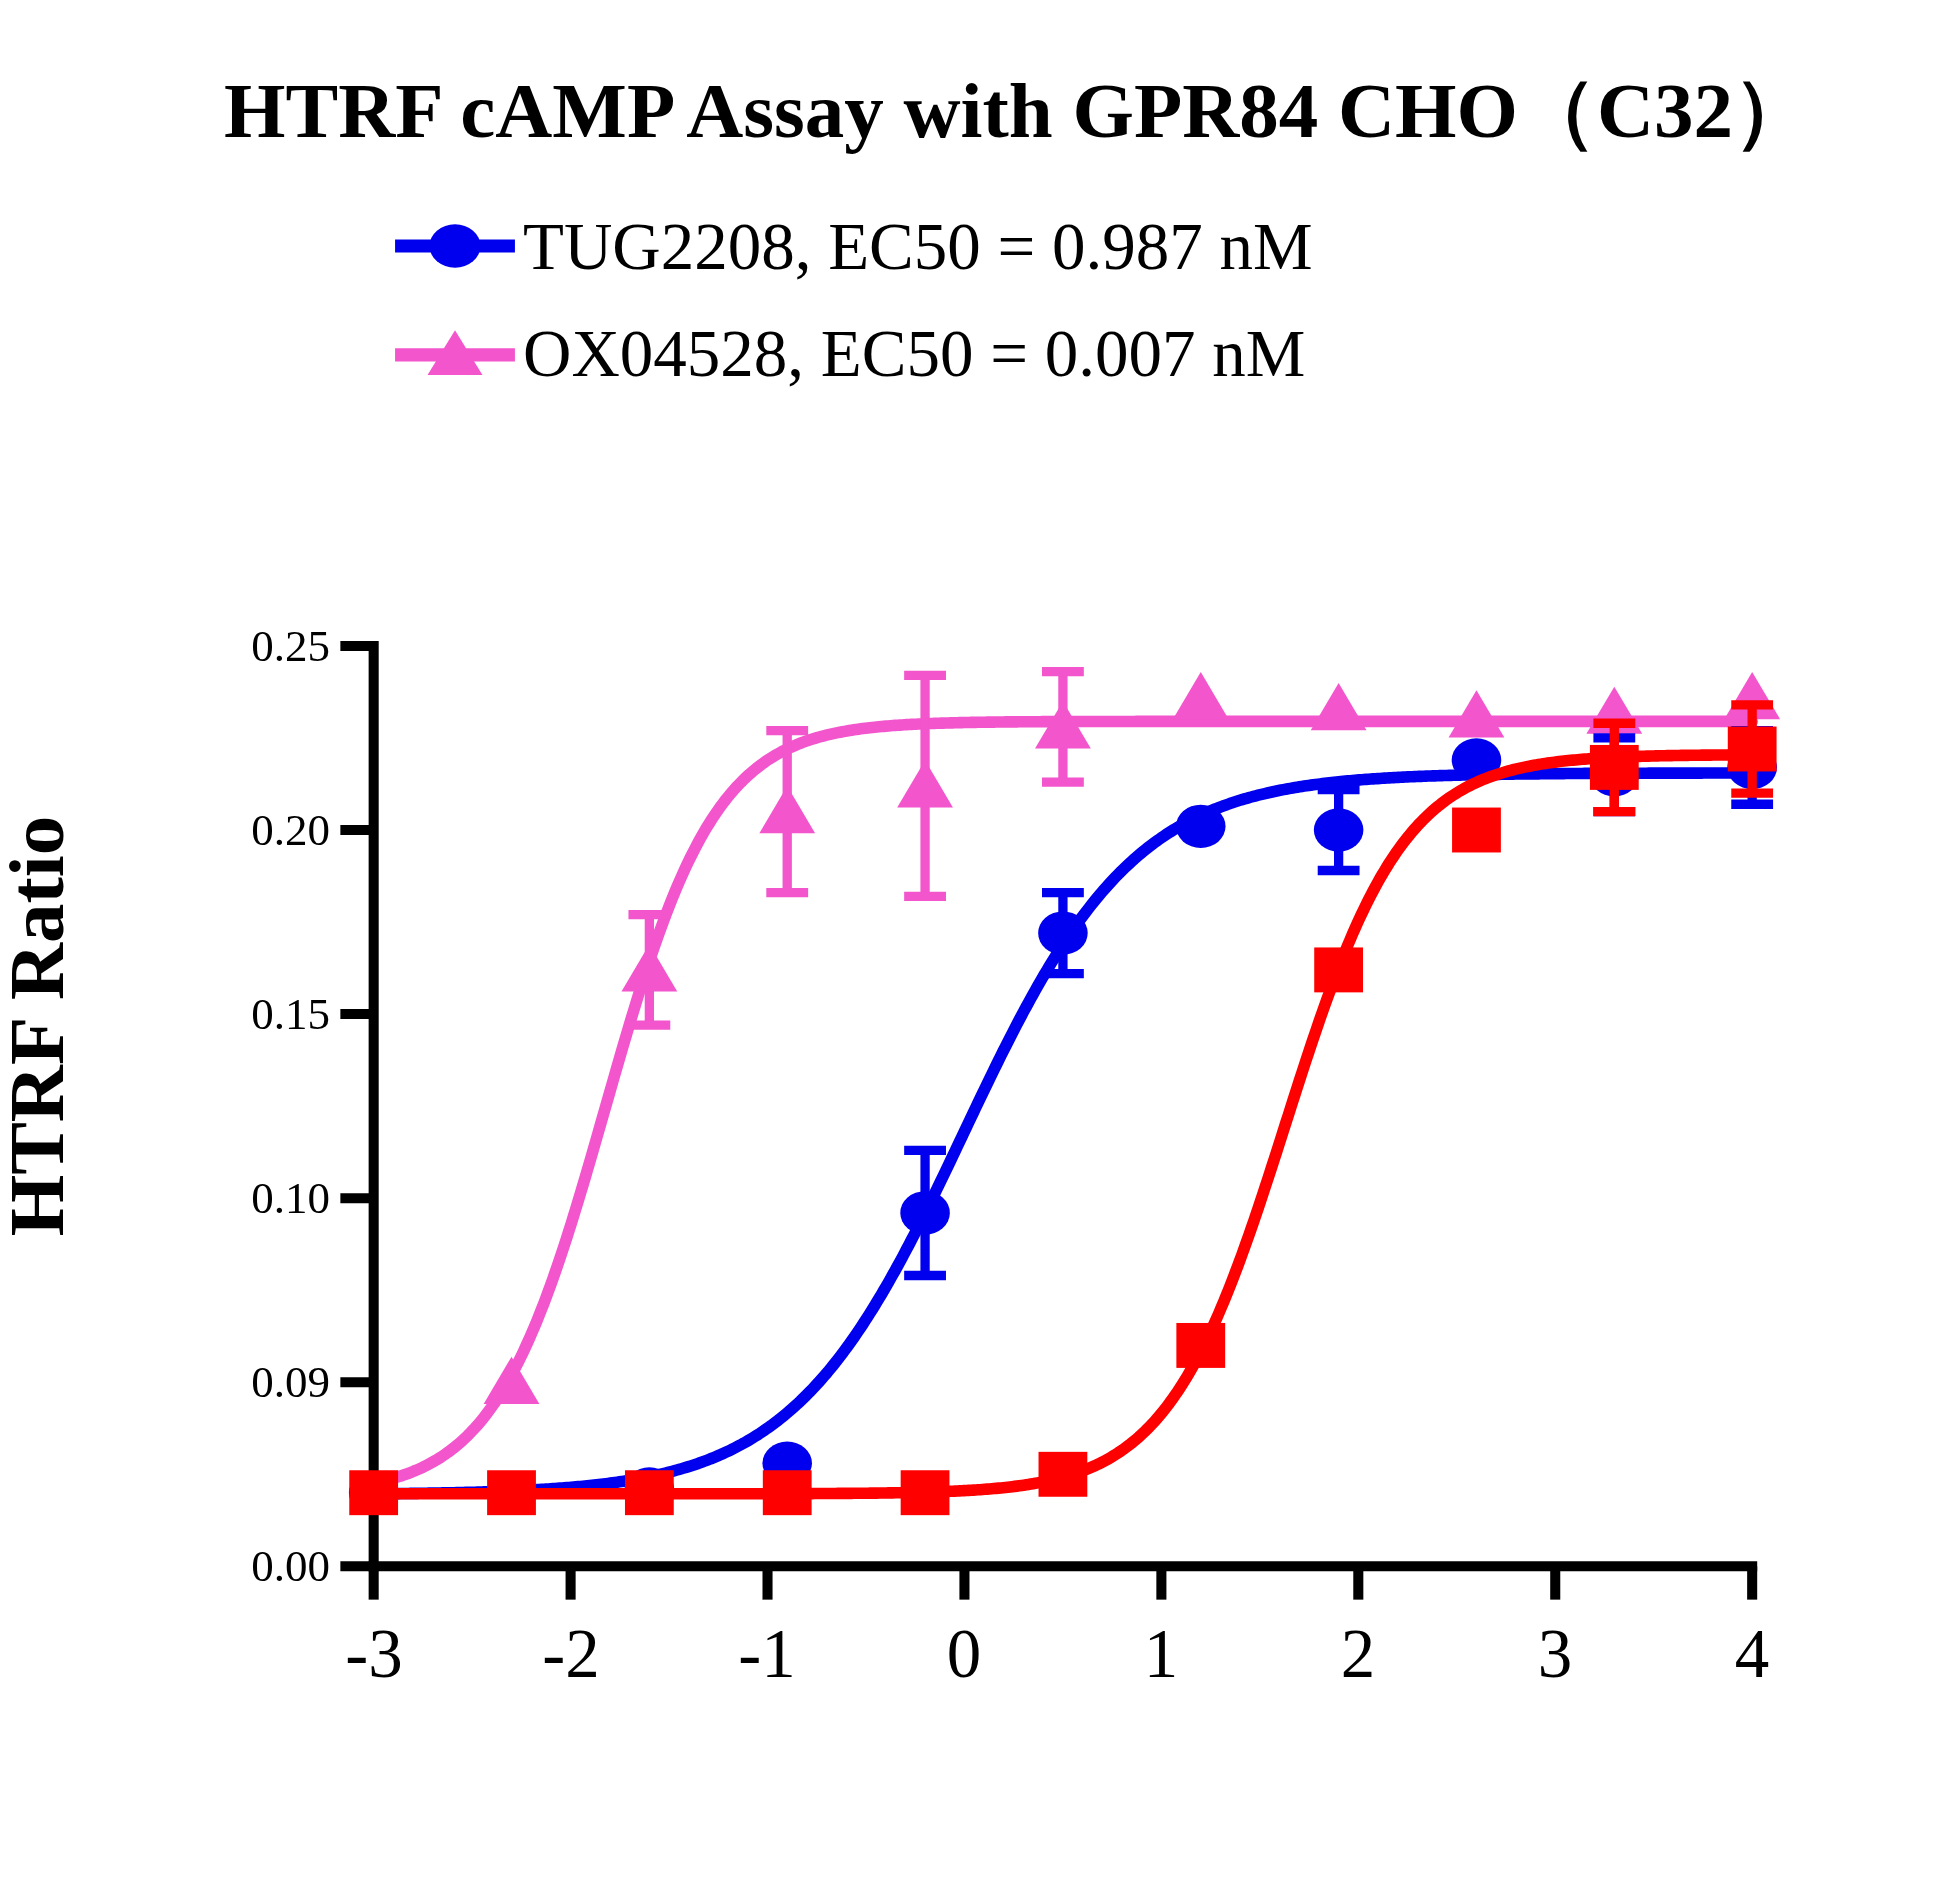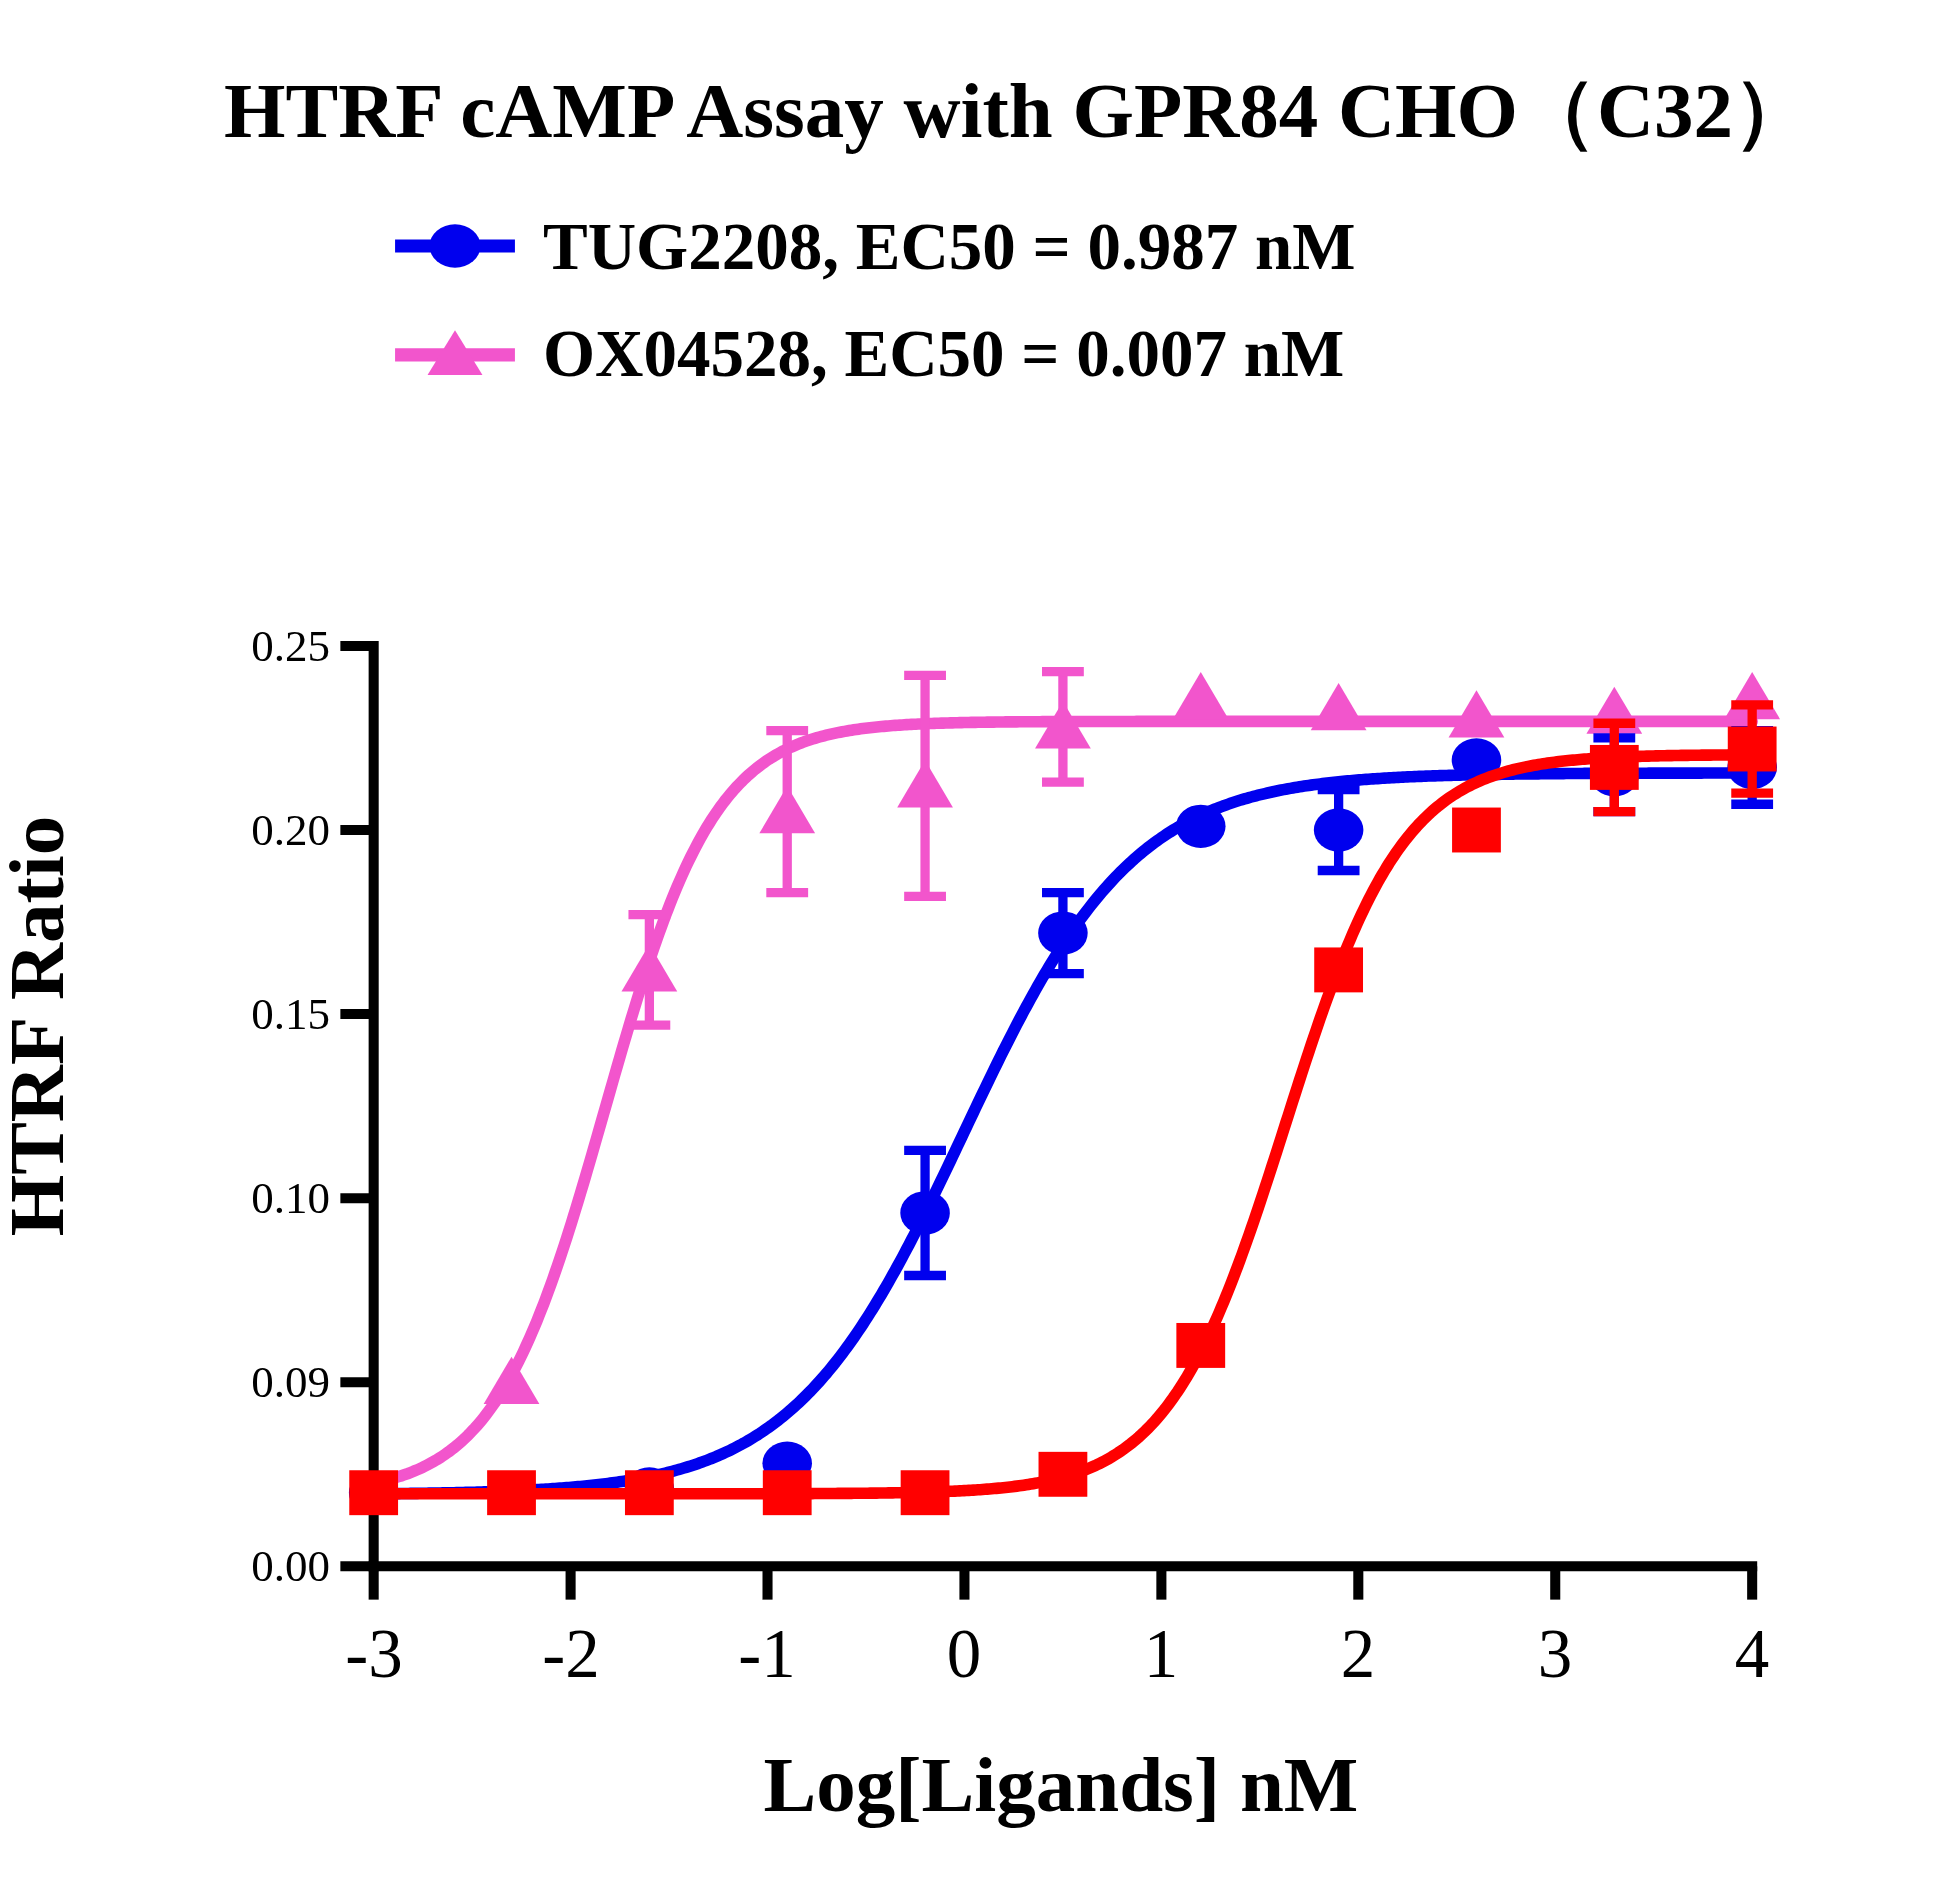--- a/index.html
+++ b/index.html
@@ -51,22 +51,21 @@
     flex: 0 0 120px;
     position: relative;
   }
   .legend-key svg { display: block; }
   .legend-label {
     font-size: 67px;
     color: #000000;
     white-space: nowrap;
     font-family: "Liberation Serif", "DejaVu Serif", serif;
     line-height: 1;
-    margin-left: 28px;
-    font-weight: bold;
+    margin-left: 8px;
   }
   #plot {
     position: absolute;
     top: 0;
     left: 0;
   }
   .ylabel {
     position: absolute;
     left: 37px;
     top: 1026px;
@@ -221,21 +220,20 @@
         <rect x="2682" y="3749.3" width="126" height="116" fill="#FF0000"></rect>
         <rect x="3038" y="3416.52" width="126" height="116" fill="#FF0000"></rect>
         <rect x="3394.0000000000005" y="2446.7039999999997" width="126" height="116" fill="#FF0000"></rect>
         <rect x="3749.9999999999995" y="2085.3999999999996" width="126" height="116" fill="#FF0000"></rect>
         <rect x="4106" y="1923.7640000000001" width="126" height="116" fill="#FF0000"></rect>
         <rect x="4462" y="1876.2240000000002" width="126" height="116" fill="#FF0000"></rect>
       </g>
     </svg>
 
   <div class="ylabel">HTRF Ratio</div>
-  <div class="xlabel">Log[Ligands] nM</div>
 
   <div id="tick-labels">
       <div class="tick-text" style="left: 330px; top: 1566px;">0.00</div>
       <div class="tick-text" style="left: 330px; top: 1382px;">0.09</div>
       <div class="tick-text" style="left: 330px; top: 1198px;">0.10</div>
       <div class="tick-text" style="left: 330px; top: 1014px;">0.15</div>
       <div class="tick-text" style="left: 330px; top: 830px; text-align: right;">0.20</div>
       <div class="tick-text" style="left: 330px; top: 646px;">0.25</div>
       <div class="xtick-text" style="left: 374px; top: 1615px;">-3</div>
       <div class="xtick-text" style="left: 571px; top: 1615px;">-2</div>

